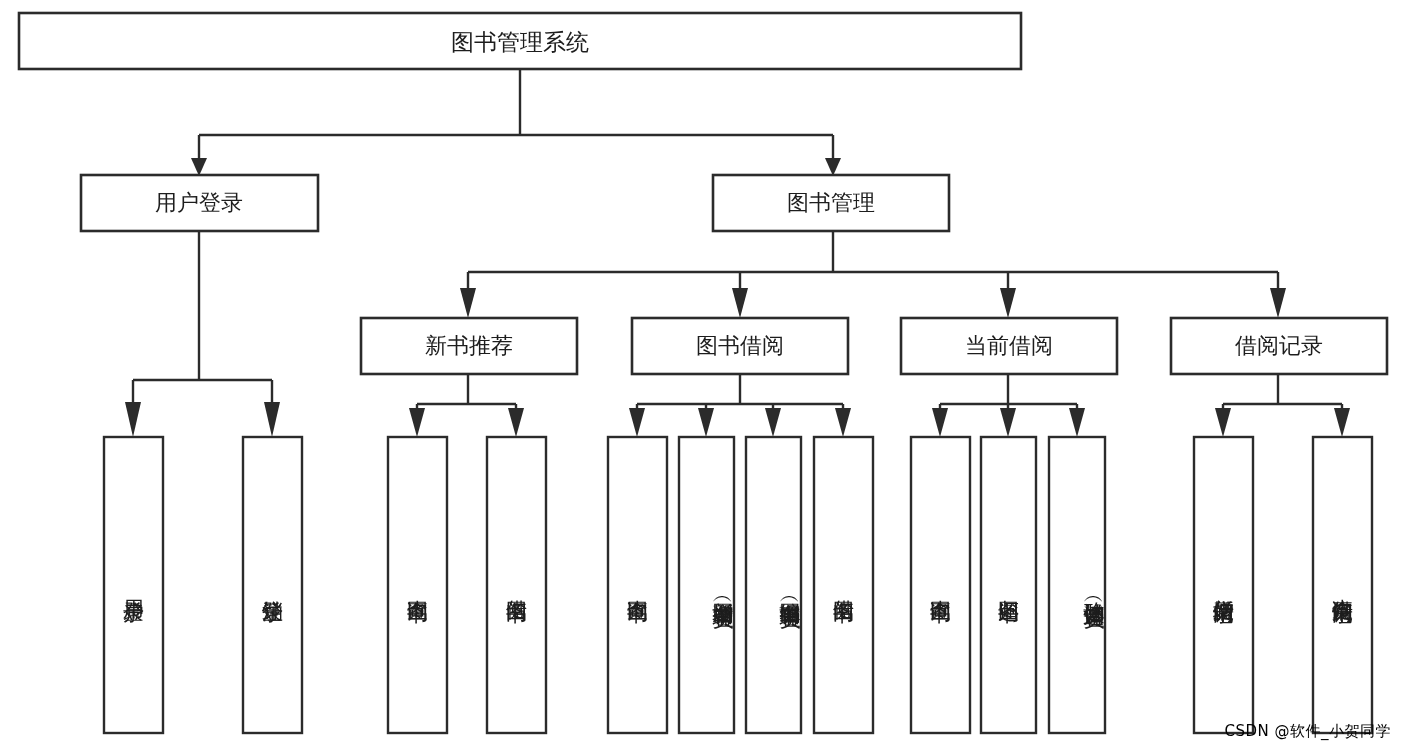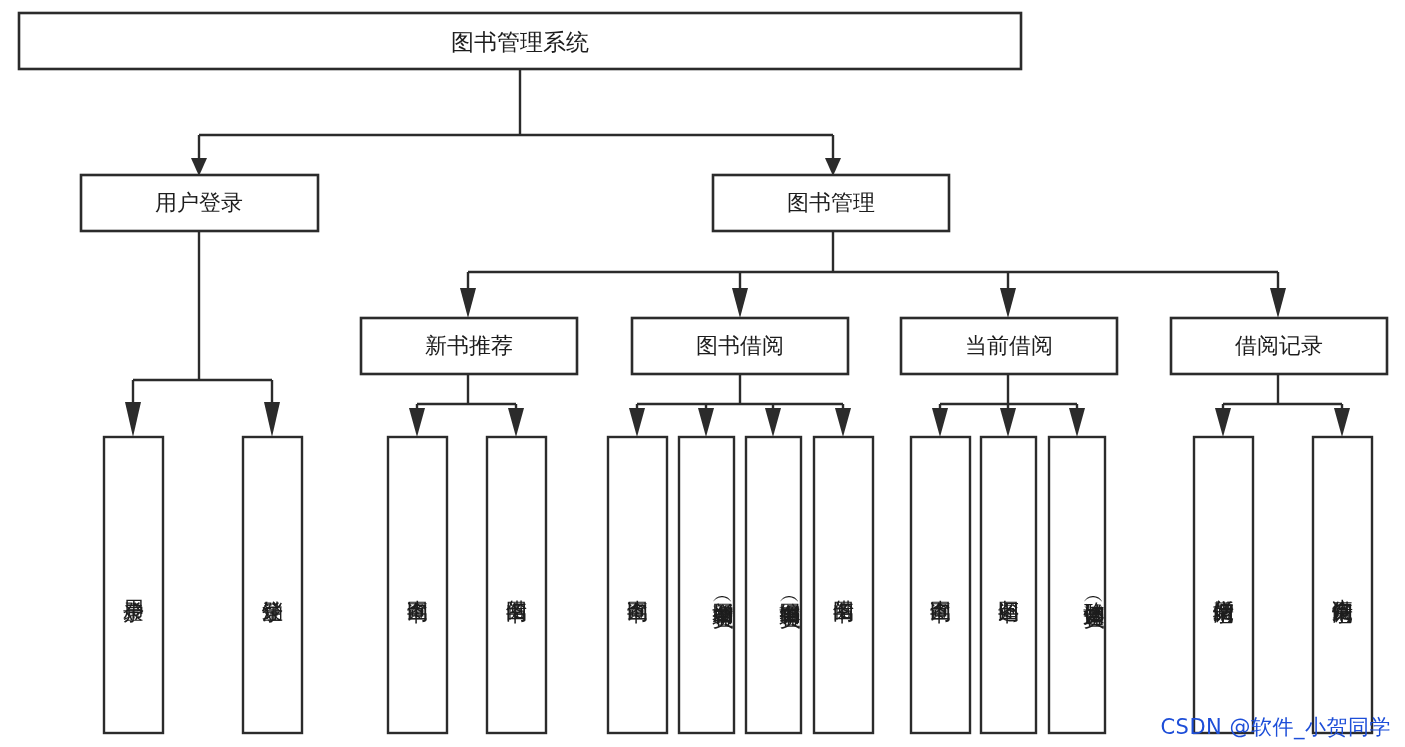--- a/index.html
+++ b/index.html
@@ -72,22 +72,22 @@
     letter-spacing: 1px;
     color: #1d1d1d;
     white-space: nowrap;
     pointer-events: none;
   }
   .watermark {
     position: absolute;
     right: 14px;
     bottom: 6px;
     font-family: "DejaVu Sans", "Liberation Sans", sans-serif;
-    font-size: 21px;
-    color: #1d4ed8;
+    font-size: 15px;
+    color: #000000;
     letter-spacing: 0.5px;
     white-space: nowrap;
     user-select: none;
   }
 </style>
 </head>
 <body>
 
 <div id="diagram-root">
 

